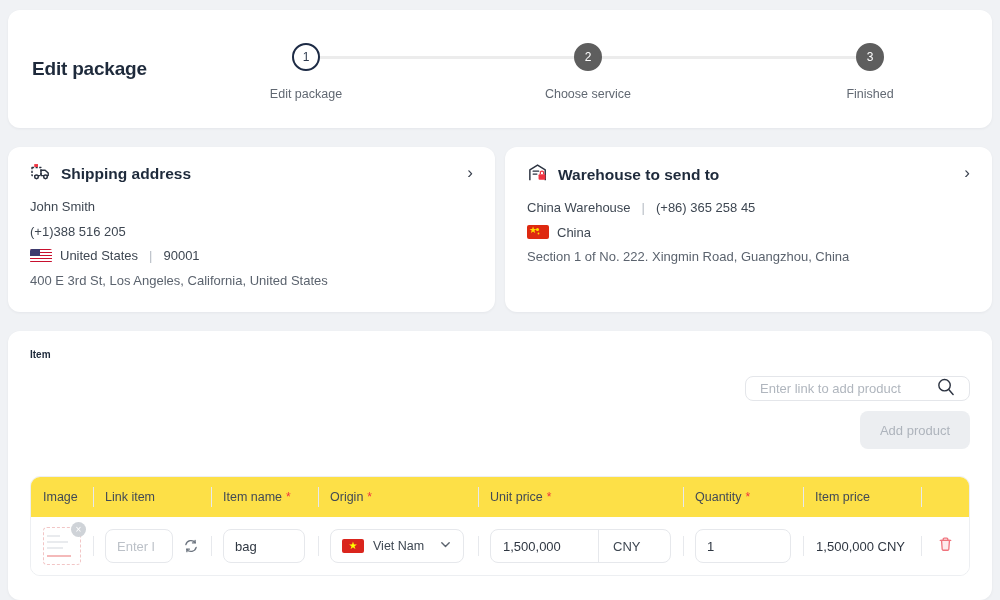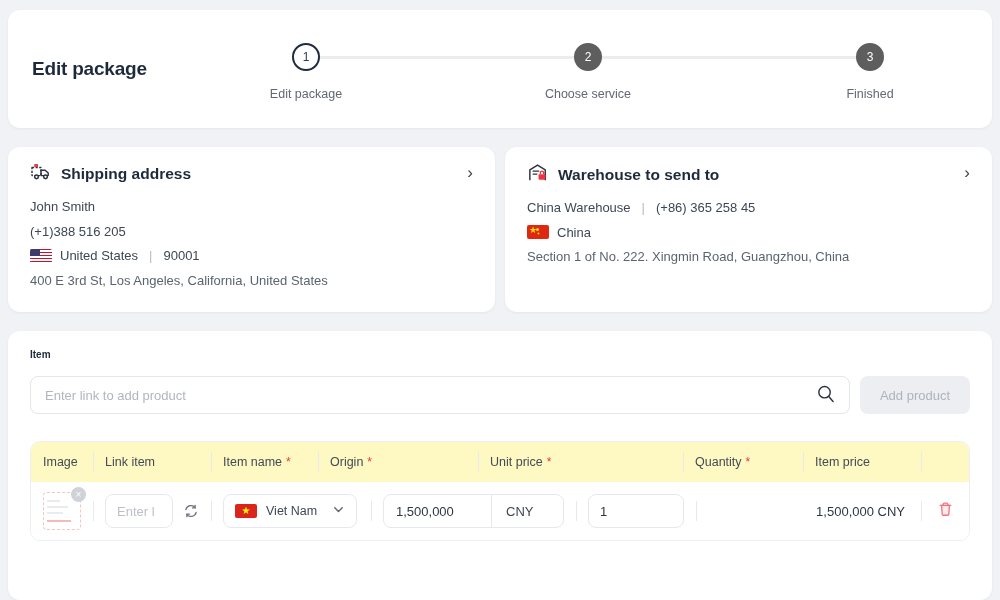--- a/index.html
+++ b/index.html
@@ -196,20 +196,21 @@
     font-size: 10px;
     font-weight: bold;
     color: #1e2a3b;
     margin-bottom: 16px;
   }
   .search-row {
     display: flex;
     gap: 10px;
     align-items: flex-end;
     margin-bottom: 27px;
+    flex-direction: column;
   }
   .search-box {
     flex: 1;
     height: 38px;
     border: 1px solid #e4e6ea;
     border-radius: 8px;
     display: flex;
     align-items: center;
     padding: 0 14px;
   }
@@ -238,21 +239,21 @@
   .tbl {
     border: 1px solid #edeff2;
     border-radius: 10px;
     overflow: hidden;
   }
   .tbl-head, .tbl-row {
     display: flex;
     align-items: center;
   }
   .tbl-head {
-    background: #fef9c3;
+    background: #fde047;
     height: 40px;
     font-size: 12.5px;
     color: #424a55;
   }
   .tbl-row {
     background: #ffffff;
     height: 58px;
   }
   .cell {
     padding: 0 12px;
@@ -499,20 +500,23 @@
           <div class="inp ph inp-link">Enter l</div>
           <span class="refresh-ic">
             <svg width="16" height="16" viewBox="0 0 18 18" fill="none">
               <path d="M3.2 7.4A6 6 0 0113.8 5.3" stroke="#6c747f" stroke-width="1.5" stroke-linecap="round"></path>
               <path d="M14.8 10.6A6 6 0 014.2 12.7" stroke="#6c747f" stroke-width="1.5" stroke-linecap="round"></path>
               <path d="M13.6 2.6v2.9h-2.9M4.4 15.4v-2.9h2.9" stroke="#6c747f" stroke-width="1.5" stroke-linecap="round" stroke-linejoin="round"></path>
             </svg>
           </span>
         </div>
 
+        <div class="cell c-name">
+          <div class="inp inp-name">bag</div>
+        </div>
 
         <div class="cell c-origin">
           <div class="inp inp-origin">
             <span class="origin-left">
               <span class="flag flag-vn"></span>
               <span>Viet Nam</span>
             </span>
             <span>
               <svg width="13" height="13" viewBox="0 0 14 14" fill="none">
                 <path d="M3 5.2l4 4 4-4" stroke="#5b636e" stroke-width="1.5" stroke-linecap="round" stroke-linejoin="round"></path>

